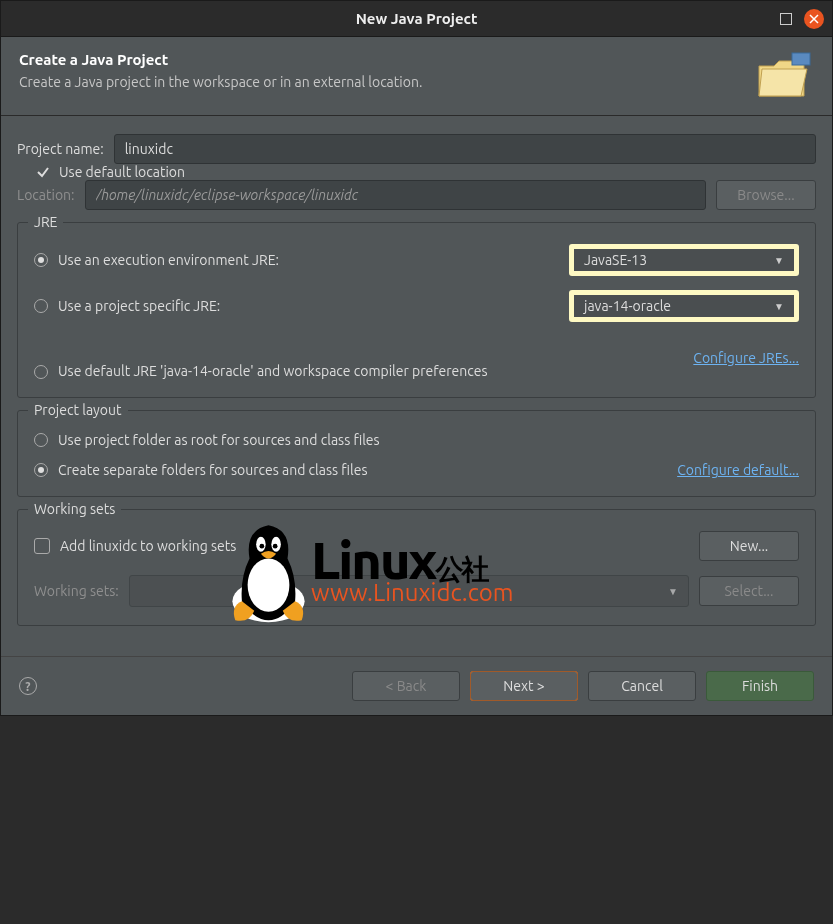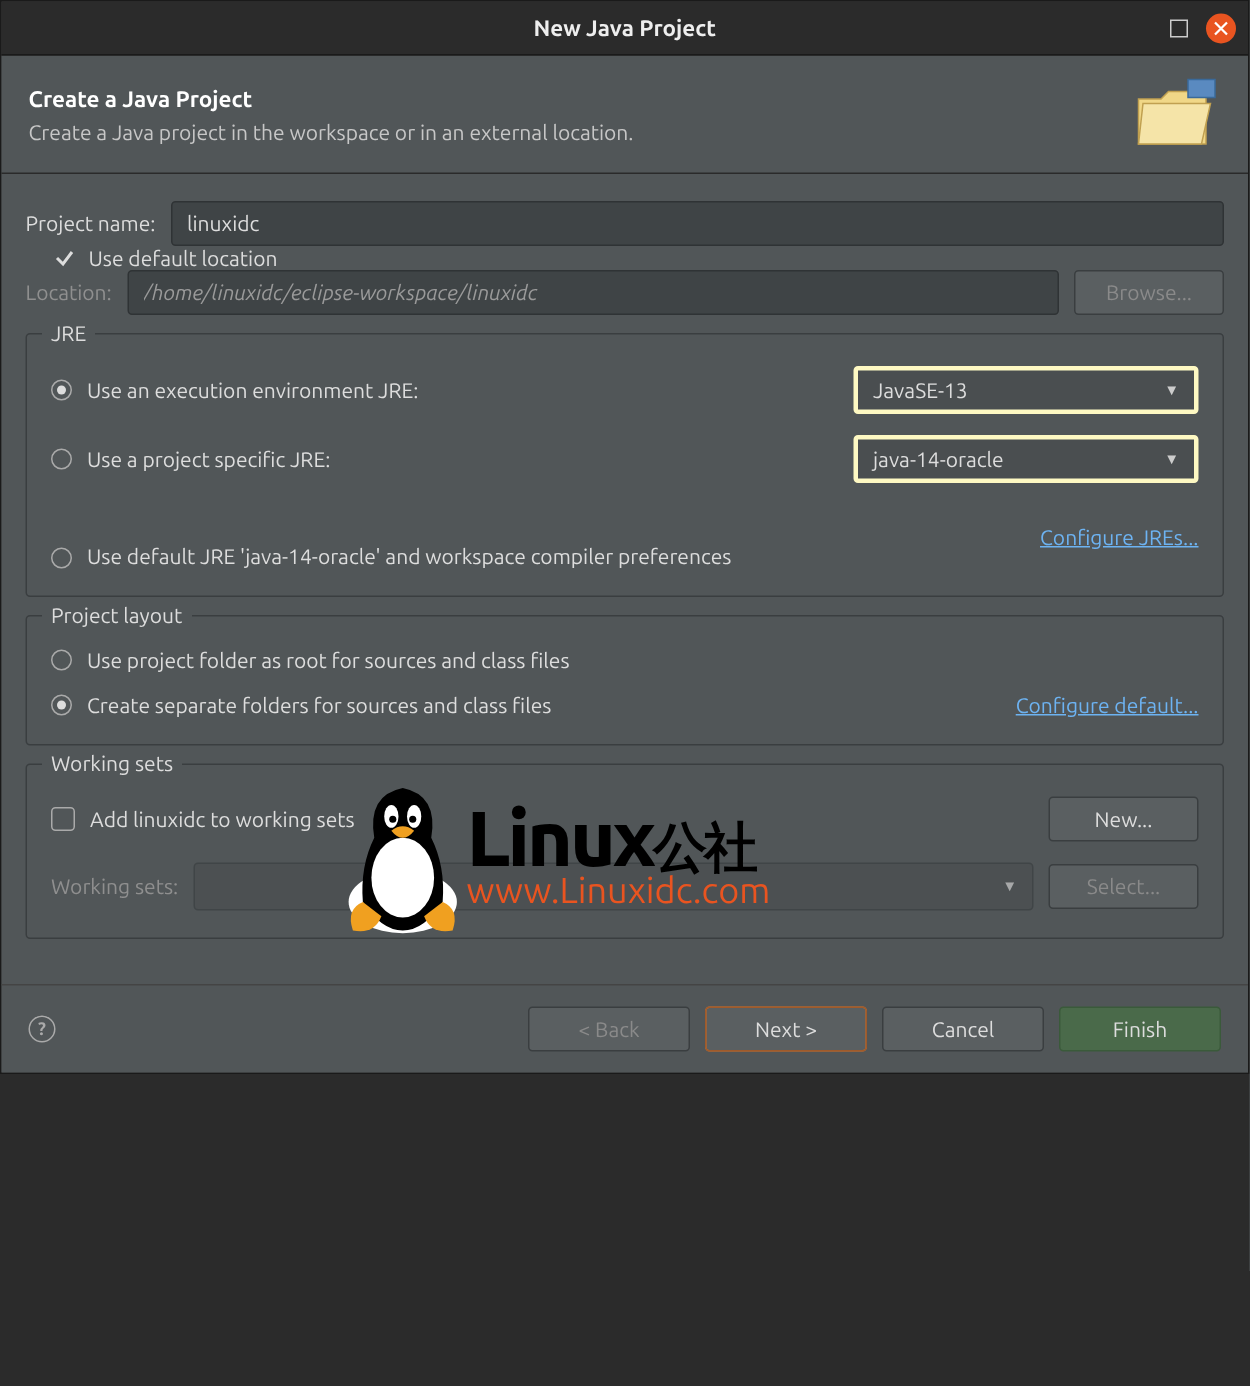--- a/index.html
+++ b/index.html
@@ -4,59 +4,59 @@
 <style>
 * { box-sizing: border-box; margin: 0; padding: 0; font-family: "Ubuntu", "Segoe UI", sans-serif; }
 body { background: #2b2b2b; width: 833px; height: 924px; overflow: hidden; }
 .window { width: 833px; height: 716px; background: #3a3a3a; border: 1px solid #1a1a1a; display: flex; flex-direction: column; }
 .titlebar { height: 36px; background: #2b2b2b; display: flex; align-items: center; justify-content: center; position: relative; border-bottom: 1px solid #1a1a1a; }
 .titlebar-title { color: #eee; font-weight: bold; font-size: 15px; }
 .titlebar-controls { position: absolute; right: 8px; display: flex; align-items: center; gap: 12px; }
 .titlebar-controls .sq { width: 12px; height: 12px; border: 1.5px solid #ccc; }
 .titlebar-controls .close { width: 20px; height: 20px; border-radius: 50%; background: #e95420; display: flex; align-items: center; justify-content: center; }
 .titlebar-controls .close svg { width: 10px; height: 10px; }
-.header { background: #515658; padding: 14px 18px; display: flex; align-items: center; justify-content: space-between; border-bottom: 1px solid #2a2a2a; }
+.header { background: #515658; padding: 14px 18px; display: flex; align-items: flex-start; justify-content: space-between; border-bottom: 1px solid #2a2a2a; }
 .header-left { flex: 1; }
 .header-title { color: #fff; font-weight: bold; font-size: 15px; margin-bottom: 6px; }
 .header-sub { color: #c7c7c7; font-size: 14px; }
 .header-icon { width: 60px; height: 50px; }
 .content { flex: 1; background: #515658; padding: 18px 16px; display: flex; flex-direction: column; position: relative; }
 .row { display: flex; align-items: center; gap: 10px; }
 .label { color: #ddd; font-size: 14px; }
 .label-dim { color: #8f8f8f; font-size: 14px; }
 input[type=text] { flex: 1; background: #3f4446; border: 1px solid #2f3335; color: #ddd; padding: 6px 10px; font-size: 14px; border-radius: 3px; }
 input[type=text]:disabled { color: #9a9a9a; font-style: italic; }
 .check-row { display: flex; align-items: center; gap: 8px; margin-left: 18px; }
 .chk { width: 16px; height: 16px; display: flex; align-items: center; justify-content: center; color: #ddd; }
 fieldset { border: 1px solid #3a3e40; border-radius: 3px; padding: 14px 16px 18px 16px; margin-top: 4px; }
 legend { color: #ddd; font-size: 14px; padding: 0 6px; margin-left: -6px; }
 .radio-row { display: flex; align-items: center; margin-bottom: 14px; gap: 10px; }
 .radio-row:last-child { margin-bottom: 0; }
 .radio { width: 14px; height: 14px; border-radius: 50%; border: 1.5px solid #aaa; display: inline-block; flex-shrink: 0; position: relative; }
 .radio.selected::after { content: ""; position: absolute; width: 6px; height: 6px; background: #ddd; border-radius: 50%; top: 2.5px; left: 2.5px; }
-.select { width: 230px; height: 32px; background: #4a4e50; border: 3px solid #fef9c3; border-radius: 3px; color: #ddd; display: flex; align-items: center; justify-content: space-between; padding: 0 10px; font-size: 14px; }
+.select { width: 230px; height: 32px; background: #4a4e50; border: 5px solid #fef9c3; border-radius: 3px; color: #ddd; display: flex; align-items: center; justify-content: space-between; padding: 0 10px; font-size: 14px; }
 .caret { font-size: 10px; color: #ccc; }
 .link { color: #6db3f2; font-size: 14px; text-decoration: underline; cursor: pointer; }
 .row-between { display: flex; align-items: center; justify-content: space-between; }
 .checkbox { width: 16px; height: 16px; border: 1.5px solid #aaa; border-radius: 3px; display: inline-block; }
 .btn { background: #5a5f61; border: 1px solid #3a3e40; color: #ddd; padding: 6px 20px; font-size: 14px; border-radius: 3px; min-width: 100px; text-align: center; }
 .btn:disabled, .btn.disabled { color: #8a8a8a; }
 .select-ws { flex: 1; height: 32px; background: #4a4e50; border: 1px solid #3a3e40; border-radius: 3px; display: flex; align-items: center; justify-content: flex-end; padding: 0 10px; }
 .select-ws.disabled { opacity: .7; }
 .footer { display: flex; align-items: center; justify-content: space-between; padding: 14px 18px; background: #515658; border-top: 1px solid #444; }
 .footer-btns { display: flex; gap: 10px; }
 .btn.primary { border: 1px solid #d07a3a; outline: 1px solid #a05a2a; outline-offset: -1px; }
 .btn.finish { background: #4a6a4a; border-color: #3a5a3a; }
 .btn.wizard { min-width: 108px; }
 .help-icon { width: 18px; height: 18px; border: 1.5px solid #aaa; border-radius: 50%; display: flex; align-items: center; justify-content: center; color: #aaa; font-size: 12px; font-weight: bold; }
 .watermark { position: absolute; top: 395px; left: 220px; pointer-events: none; z-index: 10; display: flex; align-items: center; }
 .watermark .tux { width: 95px; }
 .watermark .txt { display: flex; flex-direction: column; margin-left: -5px; }
 .watermark .txt .big { color: #000; font-size: 52px; font-weight: 900; letter-spacing: -2px; }
-.watermark .txt .big .cn { font-size: 36px; }
+.watermark .txt .big .cn { font-size: 28px; }
 .watermark .txt .url { color: #e95420; font-size: 24px; font-weight: normal; margin-top: -10px; }
 </style>
 </head>
 <body>
 
 <div class="window">
   <div class="titlebar">
     <span class="titlebar-title">New Java Project</span>
     <div class="titlebar-controls">
       <span class="sq"></span>

